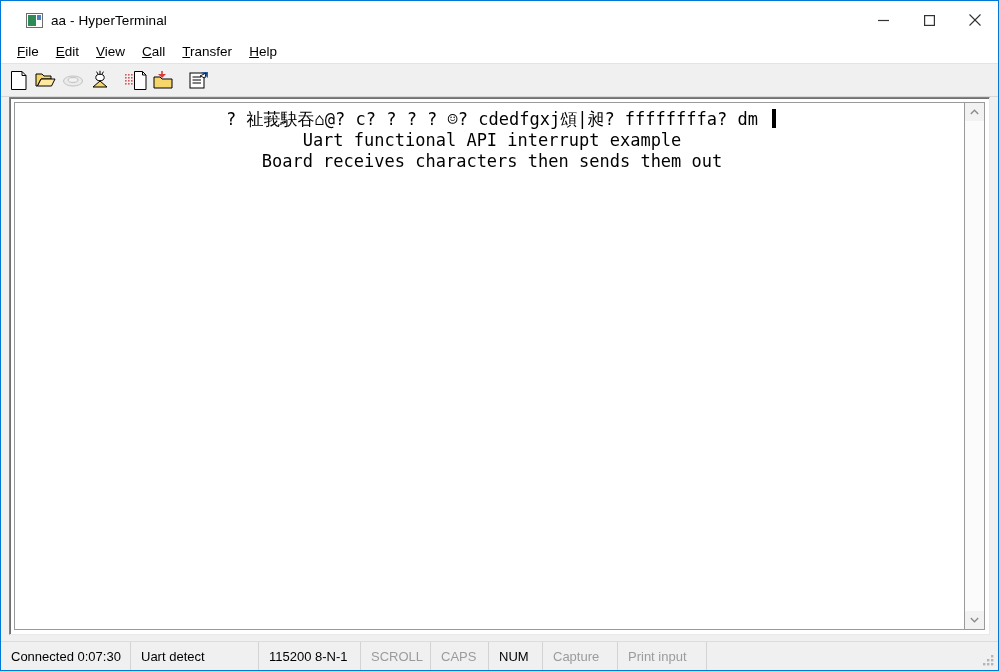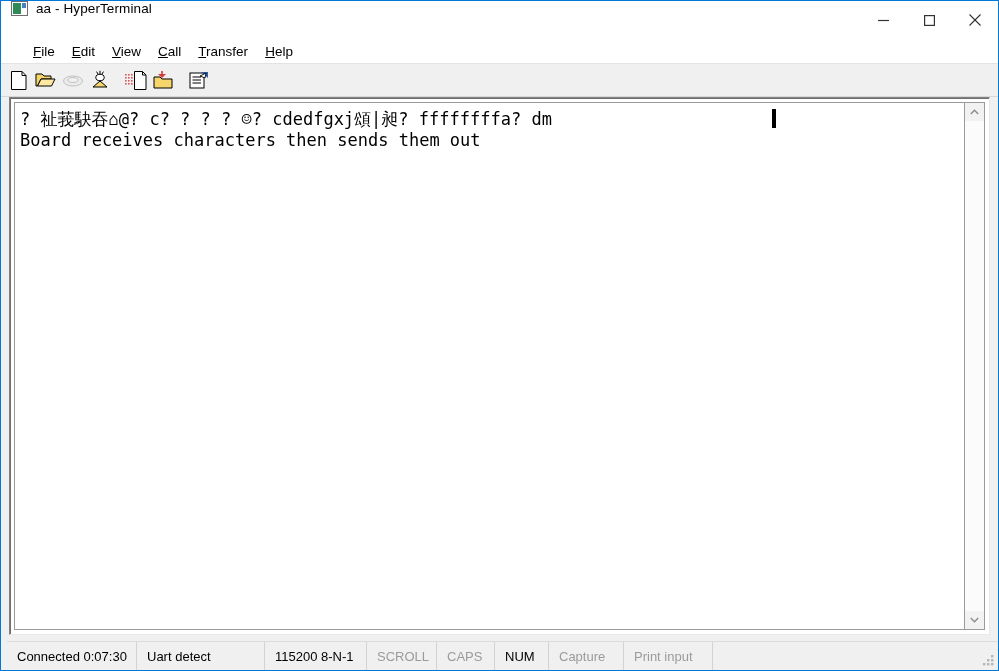--- a/index.html
+++ b/index.html
@@ -20,22 +20,23 @@
     background: #f0f0f0;
     overflow: hidden;
   }
 
   
   .titlebar {
     position: relative;
     height: 38px;
     background: #ffffff;
     display: flex;
-    align-items: flex-start;
+    align-items: center;
     border-bottom: none;
+    padding-left: 15px;
   }
   .title-icon {
     width: 17px;
     height: 15px;
     margin-left: 10px;
     margin-right: 8px;
     flex: 0 0 auto;
     position: relative;
     background: #ffffff;
     border: 1px solid #6d6d6d;
@@ -77,21 +78,21 @@
     cursor: default;
   }
   .win-btn svg { display: block; }
 
   
   .menubar {
     height: 24px;
     background: #ffffff;
     display: flex;
     align-items: center;
-    padding-left: 24px;
+    padding-left: 8px;
     border-bottom: 1px solid #e3e3e3;
   }
   .menu-item {
     font-size: 13.5px;
     color: #000000;
     padding: 2px 9px 2px 8px;
     white-space: nowrap;
     cursor: default;
   }
   .menu-item u { text-decoration: underline; }
@@ -149,20 +150,21 @@
     border-right: none;
     overflow: hidden;
     box-sizing: border-box;
   }
   .term-inner {
     position: absolute;
     left: 5px;
     top: 6px;
     right: 0;
     bottom: 0;
+    text-align: center;
   }
   .term-line {
     font-family: "DejaVu Sans Mono", "Liberation Mono", monospace;
     font-size: 17px;
     line-height: 21px;
     color: #000000;
     white-space: pre;
     letter-spacing: 0px;
   }
   .caret-bar {
@@ -197,21 +199,21 @@
   }
   .sb-track {
     flex: 1;
     width: 100%;
     background: #fbfbfb;
   }
 
   
   .statusbar {
     position: absolute;
-    left: 6px;
+    left: 0;
     right: 0;
     bottom: 0;
     height: 28px;
     background: #f0f0f0;
     border-top: 1px solid #dcdcdc;
     display: flex;
     align-items: stretch;
   }
   .st-cell {
     display: flex;
@@ -341,20 +343,21 @@
         <path d="M11 5l6-3-1 5z" fill="#fff" stroke="#000" stroke-width="0.9"></path>
       </svg>
     </button>
   </div>
 
   <div class="client">
 
     <div class="term-wrap">
       <div class="term-inner">
         <div class="term-line">? 祉莪駃吞⌂@? c? ? ? ? ☺? cdedfgxj頌|昶? ffffffffa? dm</div>
+        <div class="term-line">Uart functional API interrupt example</div>
         <div class="term-line">Board receives characters then sends them out</div>
       </div>
       <div class="caret-bar"></div>
     </div>
 
     <div class="scrollbar">
       <div class="sb-arrow">
         <svg width="9" height="6" viewBox="0 0 9 6">
             <polyline points="0.8,5 4.5,1.2 8.2,5" fill="none" stroke="#8a8a8a" stroke-width="1.3"></polyline>
           </svg>

